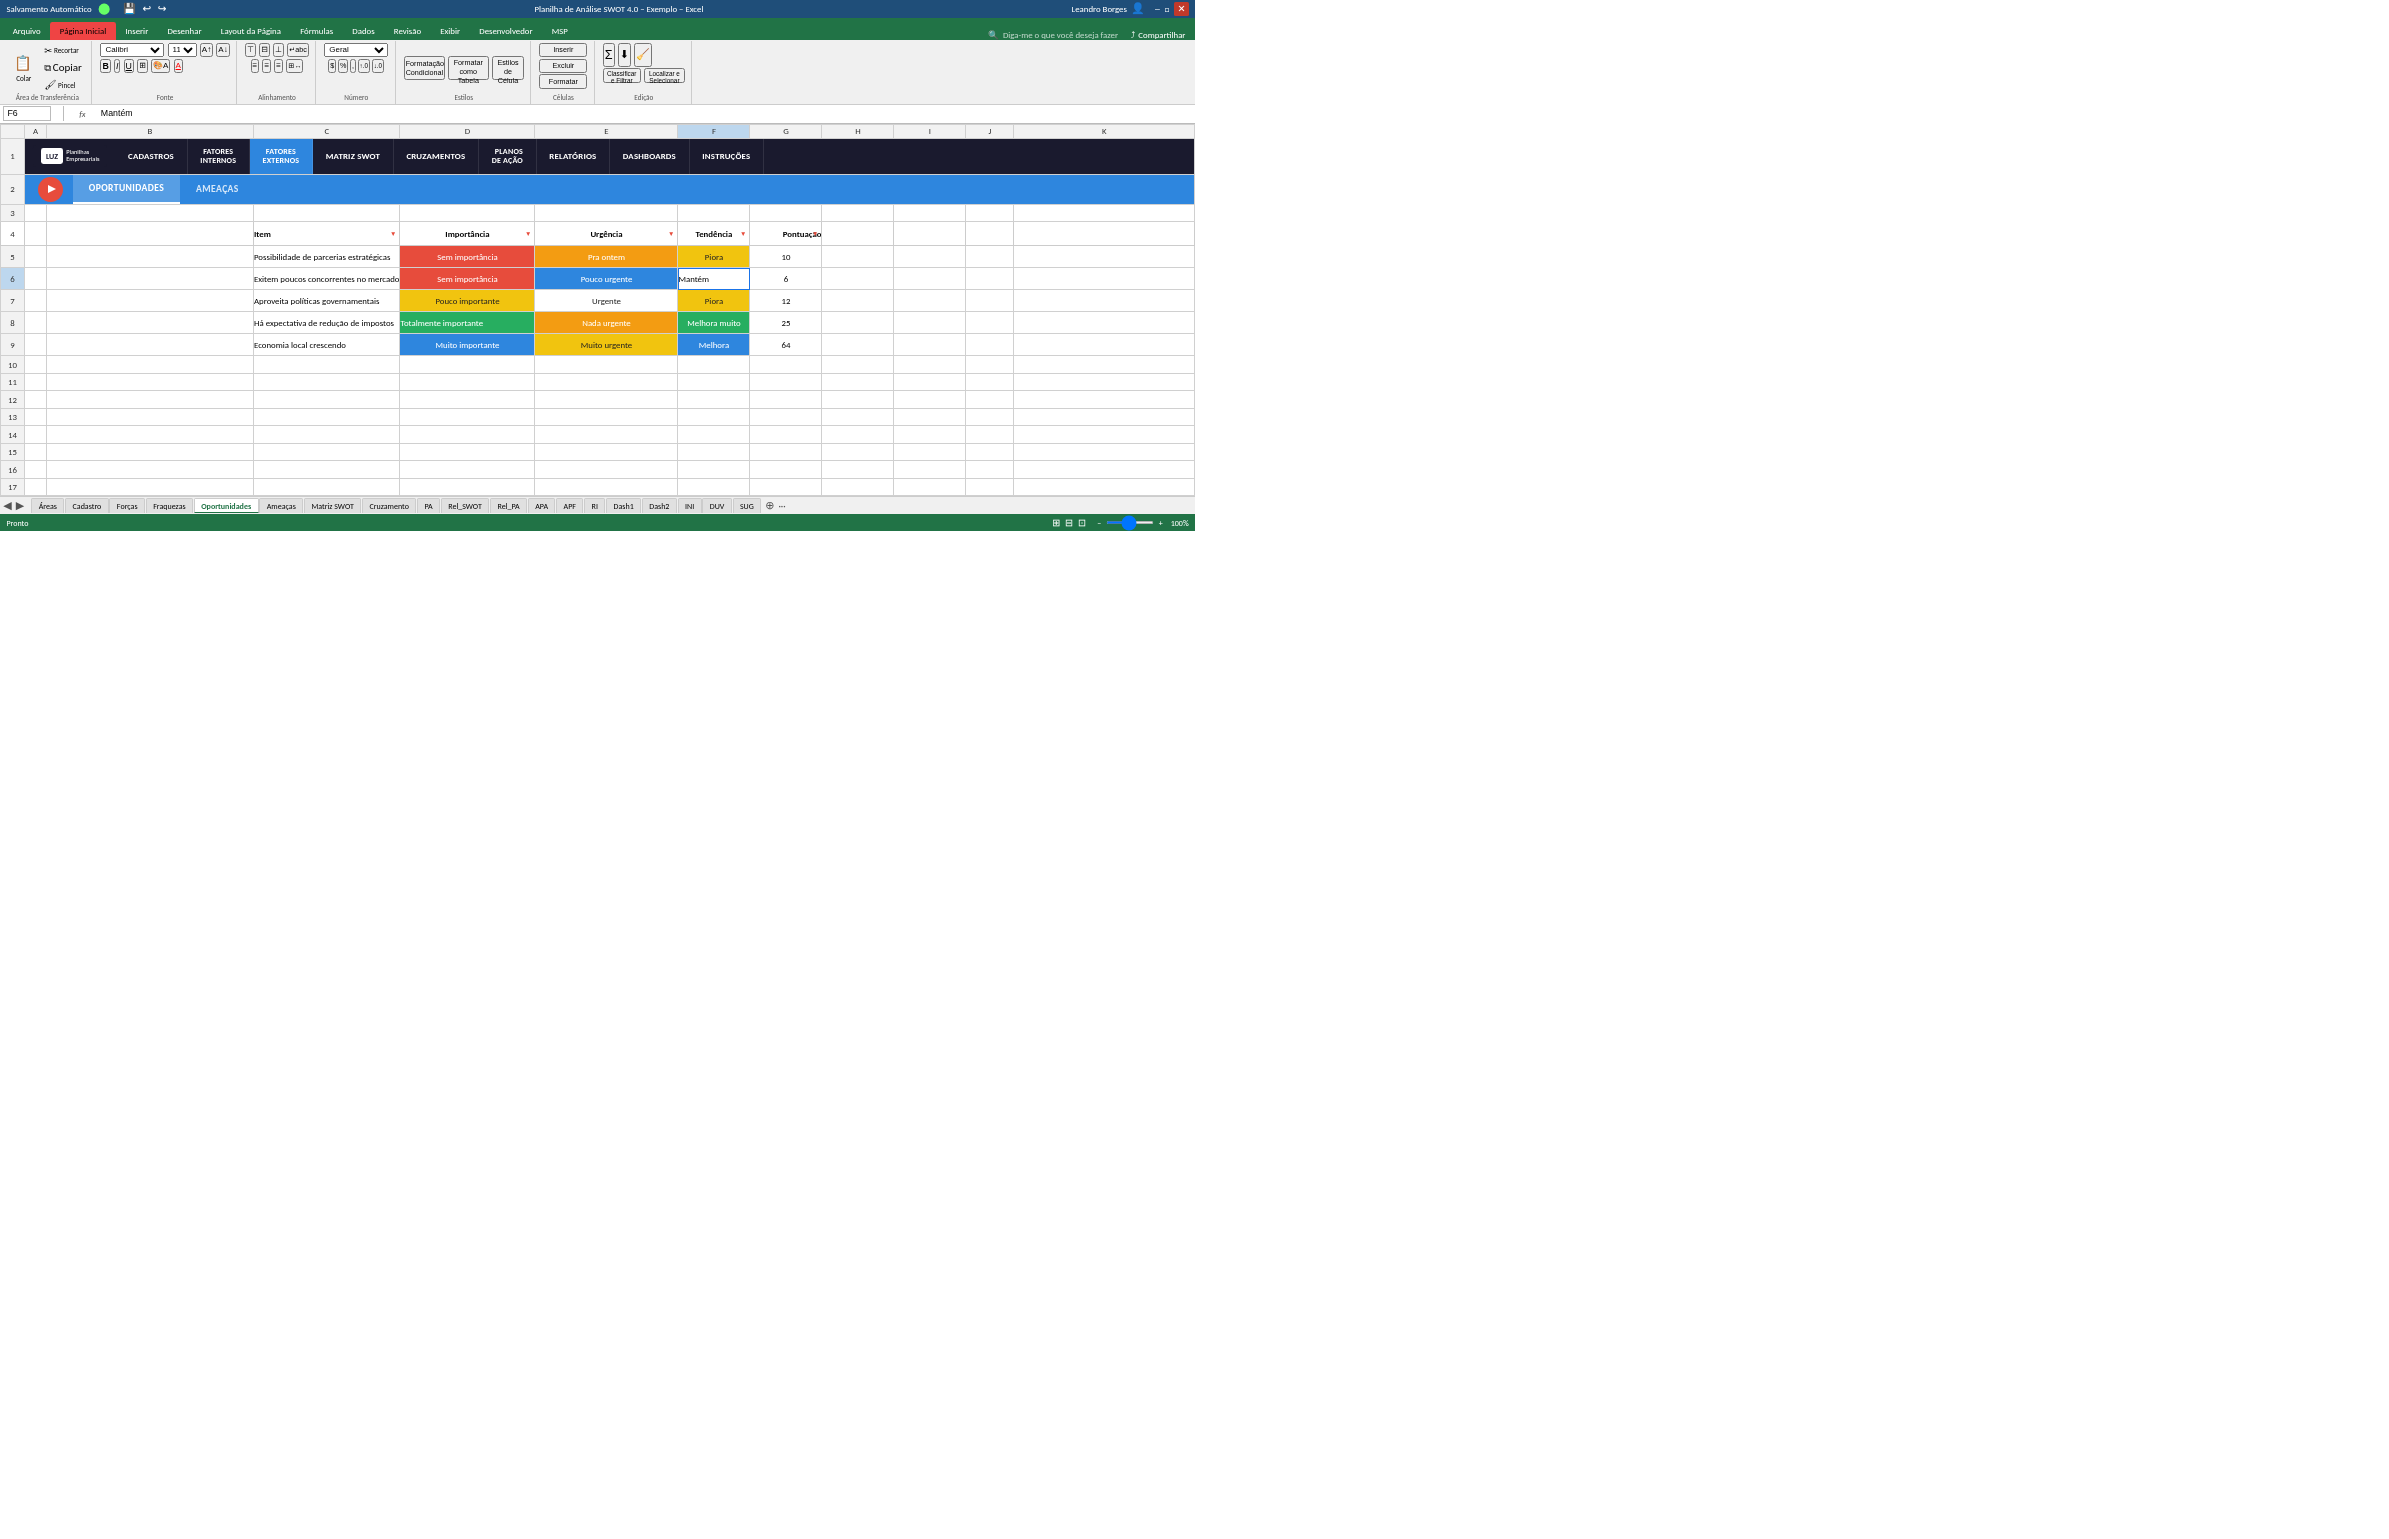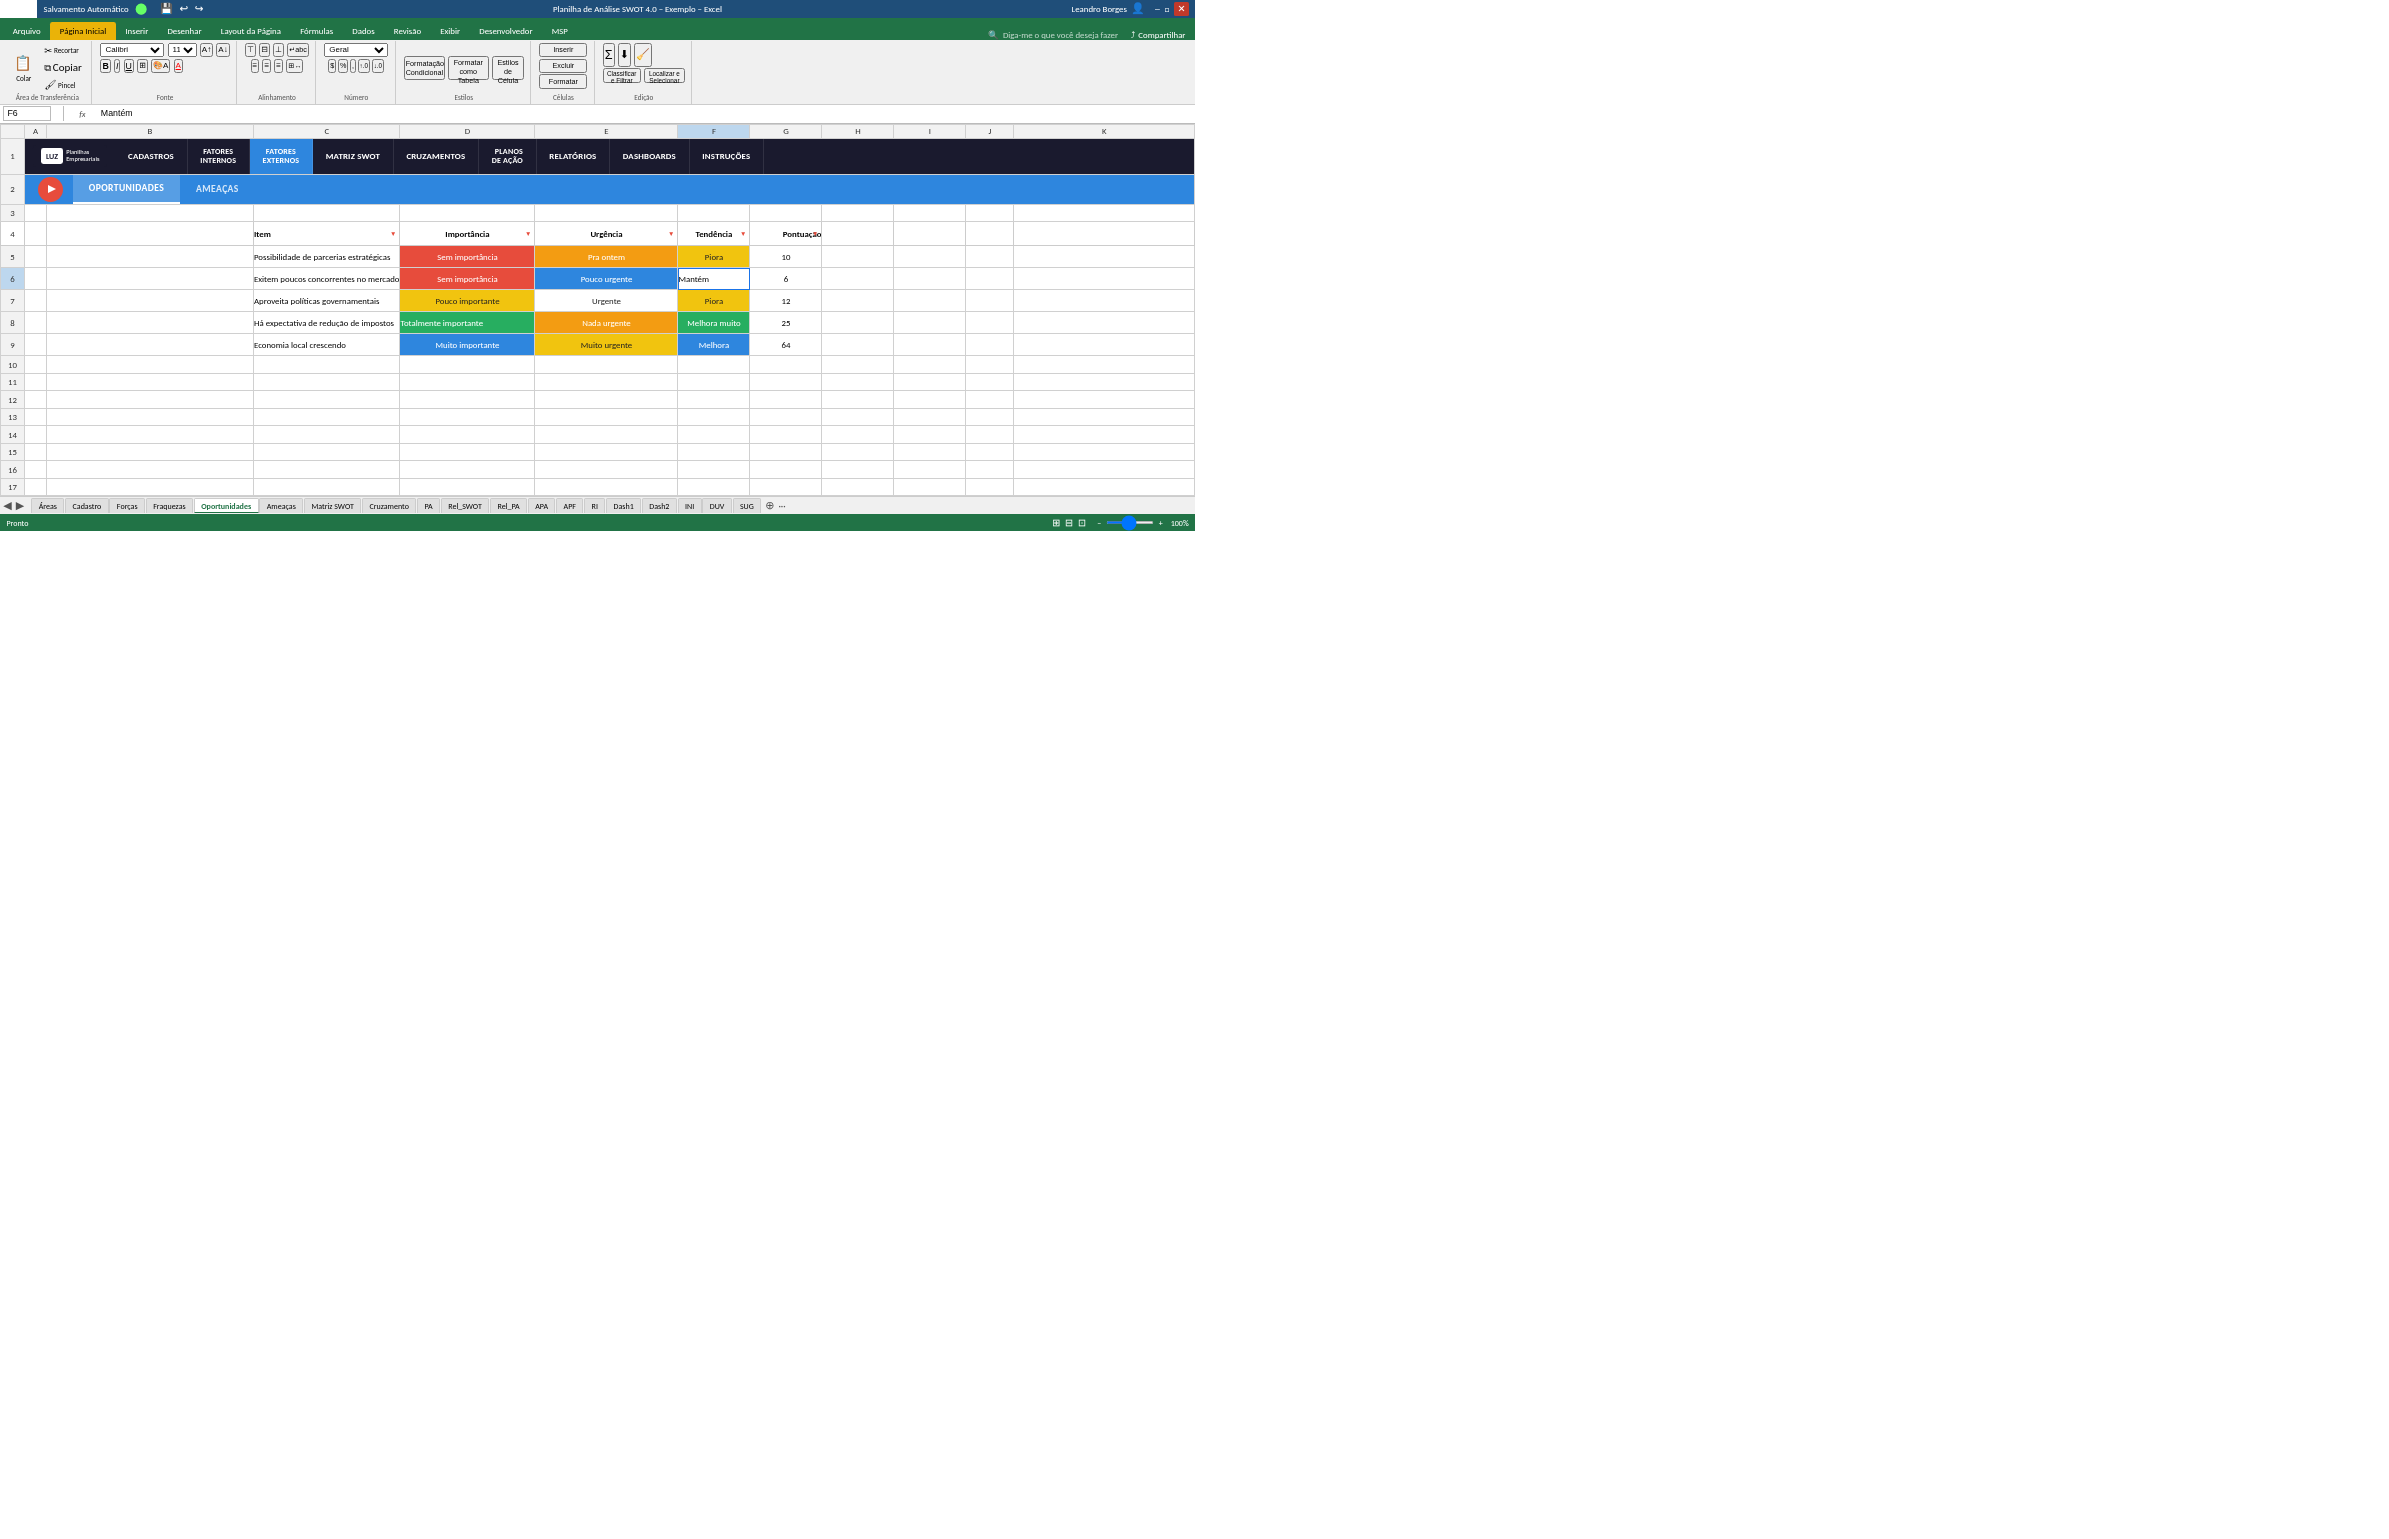--- a/index.html
+++ b/index.html
@@ -16,21 +16,20 @@
     
     .title-bar {
       background: #1f4e79;
       height: 17.5px;
       display: flex;
       align-items: center;
       justify-content: space-between;
       padding: 0 6.4px;
       color: #fff;
       font-size: 8.8px;
-      margin-left: 37px;
     }
     .title-bar .left { display: flex; align-items: center; gap: 6.4px; }
     .title-bar .center { flex: 1; text-align: center; font-size: 8.8px; }
     .title-bar .right { display: flex; align-items: center; gap: 4.8px; font-size: 8.8px; }
 
     
     .ribbon-tabs {
       background: #217346;
       height: 22px;
       display: flex;
@@ -38,21 +37,21 @@
       padding: 0 3.2px;
     }
     .ribbon-tab {
       padding: 3.2px 9.6px 4px;
       color: #fff;
       font-size: 8.8px;
       cursor: pointer;
       border-radius: 2.4px 2.4px 0 0;
     }
     .ribbon-tab.active {
-      background: #eab308;
+      background: #ef4444;
       color: #000;
     }
 
     
     .ribbon-body {
       background: #f0f0f0;
       border-bottom: 0.8px solid #ccc;
       height: 65px;
       display: flex;
       align-items: stretch;

